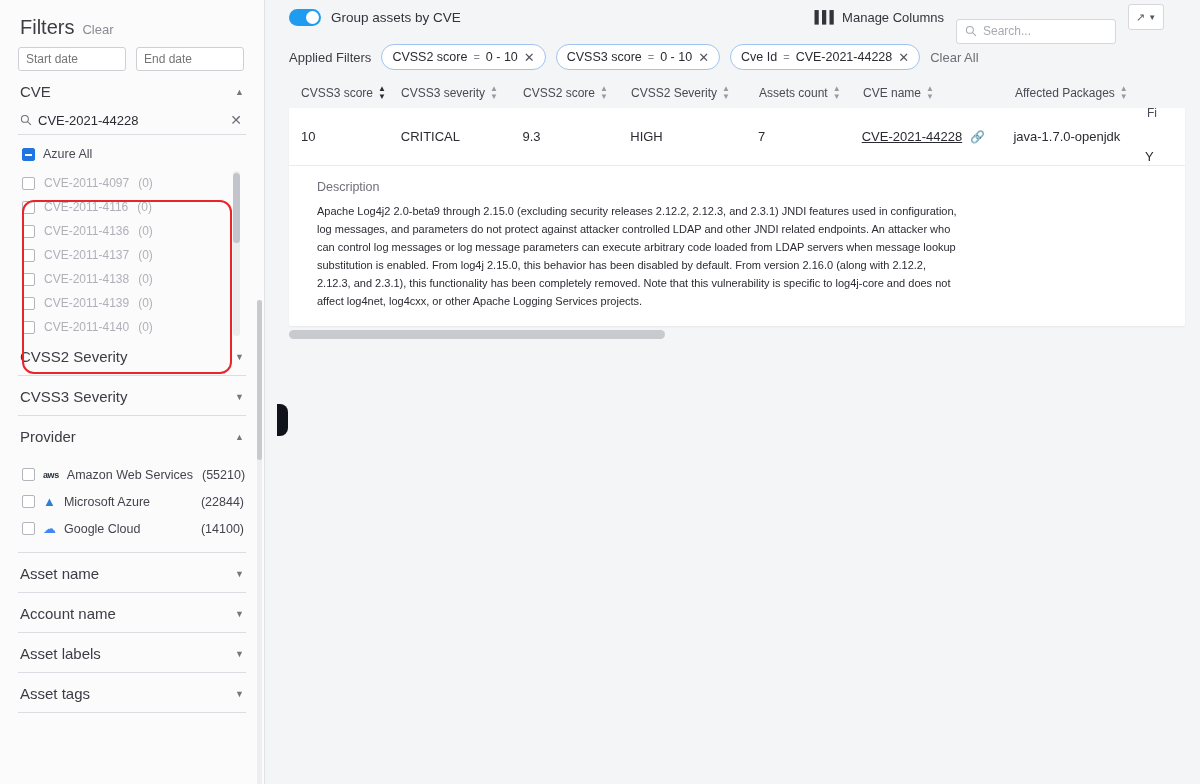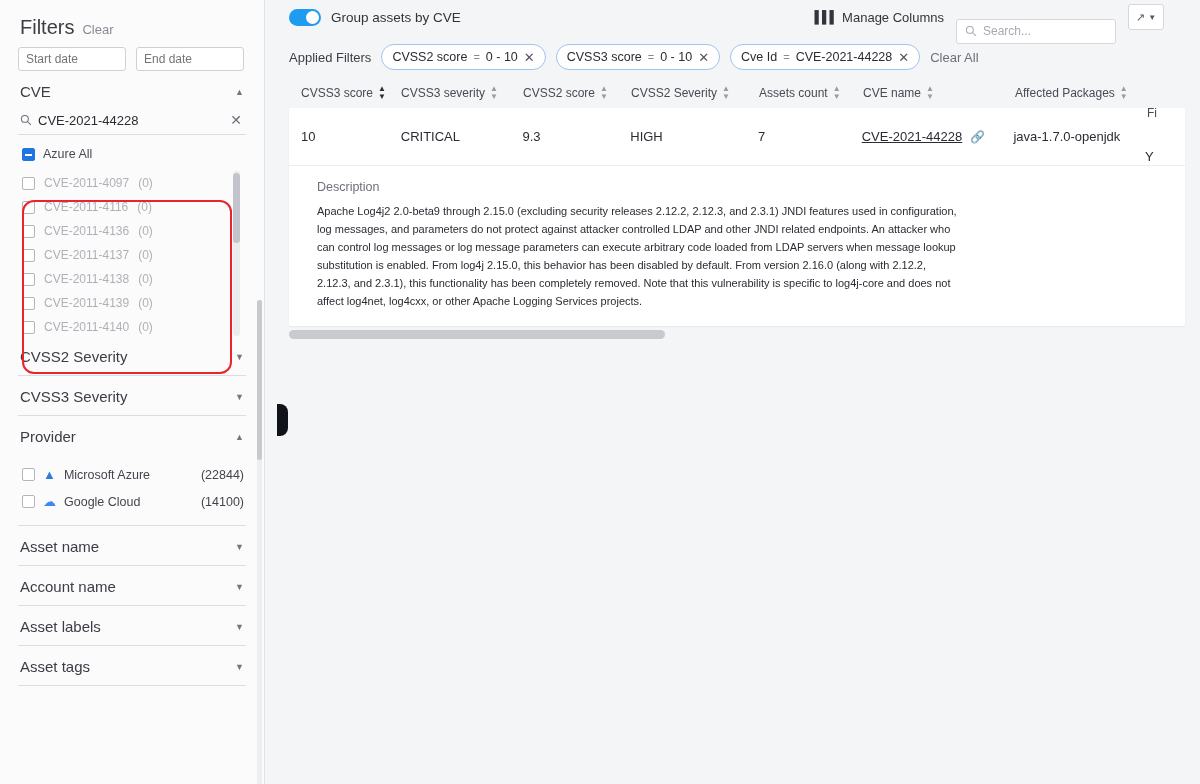--- a/index.html
+++ b/index.html
@@ -311,20 +311,26 @@
         <span class="caret">▼</span>
       </div>
     </div>
 
     <div class="section">
       <div class="section-head">
         <span class="section-title">Provider</span>
         <span class="caret">▲</span>
       </div>
       <div class="provider-list">
+        <div class="prov-item">
+          <span class="cb"></span>
+          <span class="aws-logo">aws</span>
+          <span class="prov-name">Amazon Web Services</span>
+          <span class="prov-count two-line">(55210)</span>
+        </div>
         <div class="prov-item">
           <span class="cb"></span>
           <span class="azure-logo">▲</span>
           <span class="prov-name">Microsoft Azure</span>
           <span class="prov-count">(22844)</span>
         </div>
         <div class="prov-item">
           <span class="cb"></span>
           <span class="gcp-logo">☁</span>
           <span class="prov-name">Google Cloud</span>

